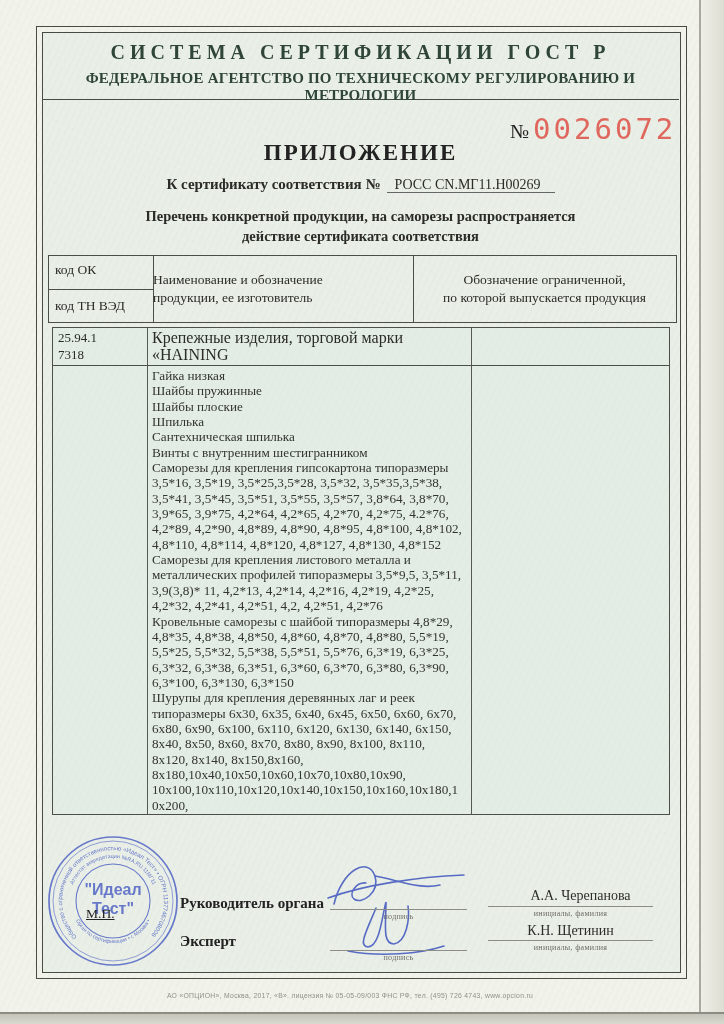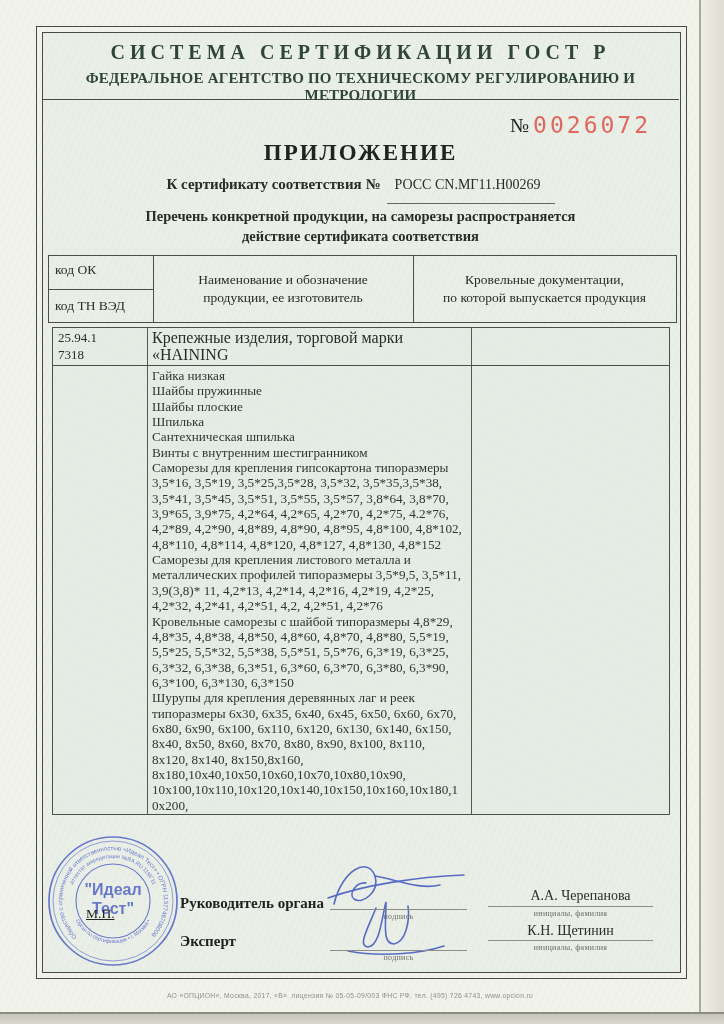--- a/index.html
+++ b/index.html
@@ -21,37 +21,37 @@
   .frame-inner{left:42px;top:32px;width:637px;height:939px;border:1px solid #474b43;
     background:rgba(205,228,218,0.22);}
   .header-rule{left:43px;top:99px;width:636px;height:0;border-top:1.5px solid #474b43;}
   
   .hdr1{left:42px;top:41px;width:637px;text-align:center;font-weight:bold;font-size:20px;
     letter-spacing:5px;color:#2f4537;}
   .hdr2{left:42px;top:70px;width:637px;text-align:center;font-weight:bold;font-size:15px;
     letter-spacing:0.2px;color:#2f4537;}
   .serial{left:510px;top:112px;white-space:nowrap;}
   .serial .no{font-size:20px;color:#222;}
-  .serial .digits{font-family:"DejaVu Sans Mono",monospace;font-size:23px;letter-spacing:3px;
+  .serial .digits{font-family:"DejaVu Sans Mono",monospace;font-size:29px;letter-spacing:3px;
     color:#df675d;vertical-align:-1px;}
   .title{left:42px;top:140px;width:637px;text-align:center;font-weight:bold;font-size:23px;
     letter-spacing:2px;color:#222;}
   .certline{left:42px;top:176px;width:637px;text-align:center;font-size:15px;}
   .certline .lbl{font-weight:bold;}
-  .certline .val{font-size:14px;border-bottom:1px solid #666;padding:0 14px 11px 8px;margin-left:6px;}
+  .certline .val{font-size:14px;border-bottom:1px solid #666;padding:0 14px 0 8px;margin-left:6px;}
   .subtitle{left:42px;top:206px;width:637px;text-align:center;font-weight:bold;font-size:14.5px;
     line-height:20px;}
   
   .ht{left:48px;top:255px;width:627px;height:66px;border:1px solid #4c4f48;font-size:13.5px;}
   .ht .v1{position:absolute;left:104px;top:0;width:0;height:66px;border-left:1px solid #4c4f48;}
   .ht .v2{position:absolute;left:364px;top:0;width:0;height:66px;border-left:1px solid #4c4f48;}
   .ht .h1{position:absolute;left:0;top:33px;width:104px;height:0;border-top:1px solid #4c4f48;}
   .ht .c1a{position:absolute;left:6px;top:6px;}
   .ht .c1b{position:absolute;left:6px;top:42px;}
-  .ht .c2{position:absolute;left:104px;top:15px;width:260px;text-align:center;line-height:18px;}
+  .ht .c2{position:absolute;left:104px;top:15px;width:260px;line-height:18px;}
   .ht .c3{position:absolute;left:364px;top:15px;width:263px;text-align:center;line-height:18px;}
   
   .bt{left:52px;top:327px;width:616px;height:486px;border:1px solid #4c4f48;font-size:13.2px;
     background:rgba(210,233,223,0.25);}
   .bt .v1{position:absolute;left:94px;top:0;width:0;height:486px;border-left:1px solid #565952;}
   .bt .v2{position:absolute;left:418px;top:0;width:0;height:486px;border-left:1px solid #565952;}
   .bt .r1{position:absolute;left:0;top:37px;width:616px;height:0;border-top:1px solid #4c4f48;}
   .bt .codes{position:absolute;left:5px;top:2px;line-height:16.5px;font-size:13px;}
   .bt .brand{position:absolute;left:99px;top:2px;width:315px;line-height:16.5px;font-size:16px;}
   .bt .plist{position:absolute;left:99px;top:40px;width:316px;line-height:15.35px;
@@ -96,21 +96,21 @@
     <div class="v1"></div>
     <div class="v2"></div>
     <div class="h1"></div>
     <div class="c1a">код ОК</div>
     <div class="c1b">код ТН ВЭД</div>
     <div class="c2">
       <div>Наименование и обозначение</div>
       <div>продукции, ее изготовитель</div>
     </div>
     <div class="c3">
-      <div>Кровельные документации,</div>
+      <div>Обозначение ограниченной,</div>
       <div>по которой выпускается продукция</div>
     </div>
   </div>
 
   <div class="abs bt">
     <div class="v1"></div>
     <div class="v2"></div>
     <div class="r1"></div>
     <div class="codes">
       <div>25.94.1</div>

